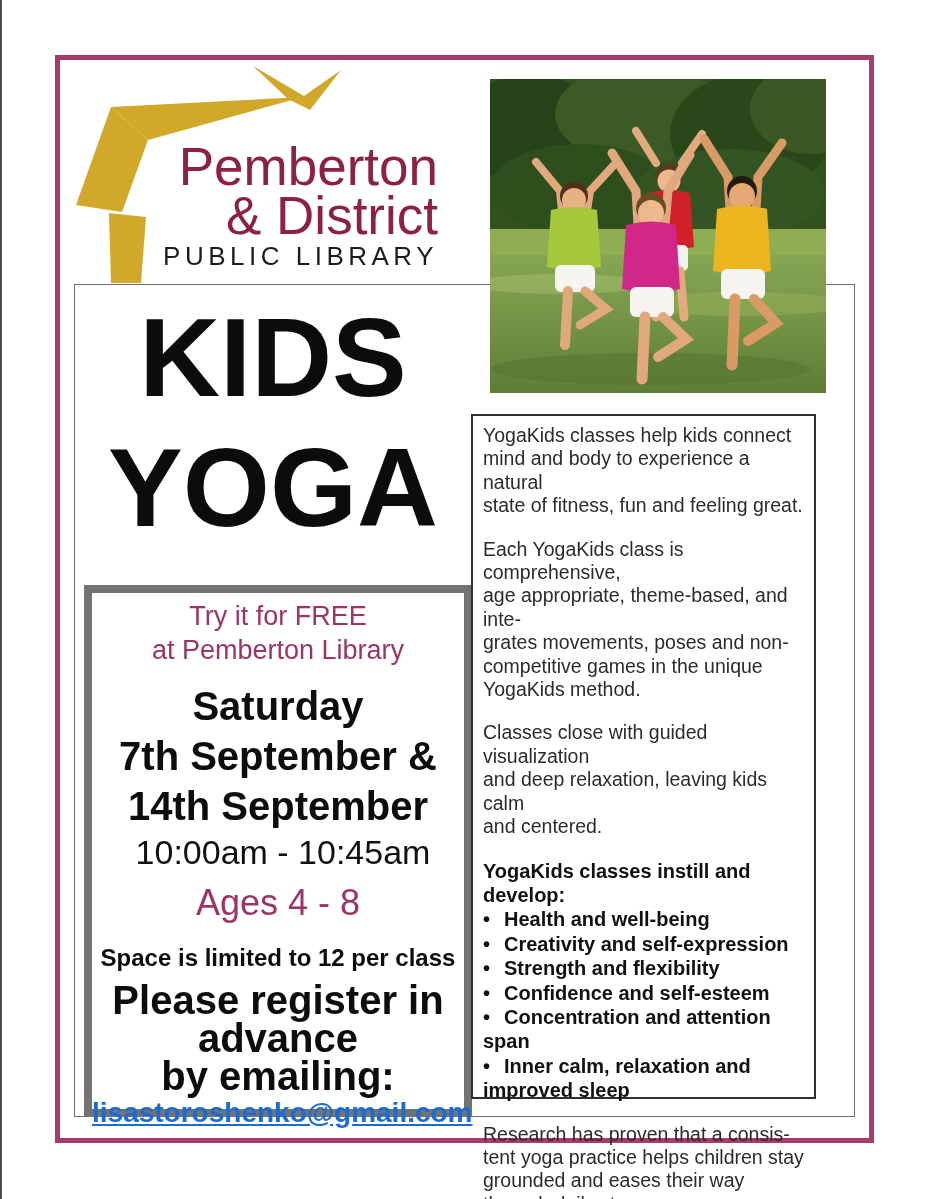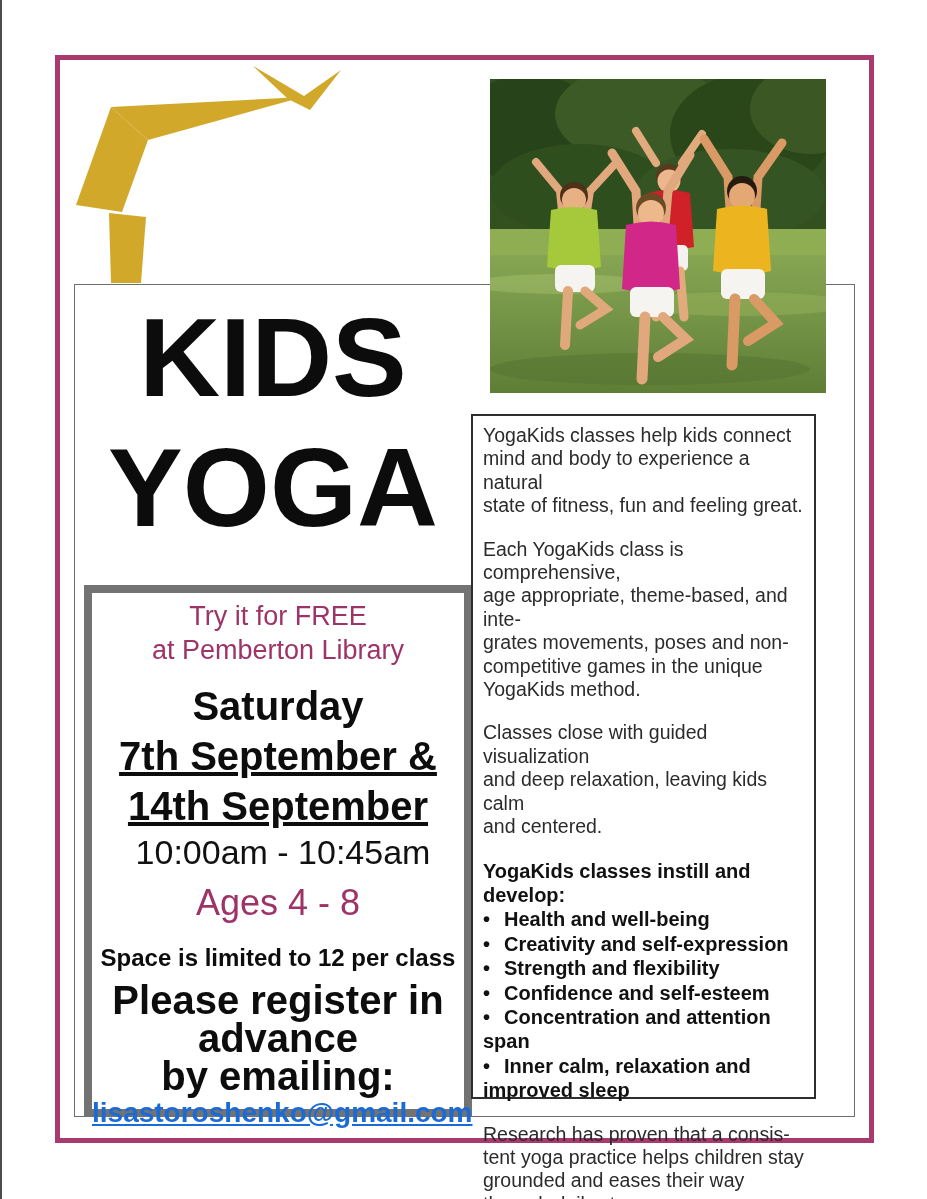--- a/index.html
+++ b/index.html
@@ -21,21 +21,21 @@
   .big-title{position:absolute;left:73px;top:293px;width:400px;text-align:center;z-index:2;
     font-size:112px;font-weight:bold;color:#0c0c0c;line-height:130px;}
   
   .photo{position:absolute;left:490px;top:79px;width:336px;height:314px;z-index:3;}
   
   .schedule-box{position:absolute;left:84px;top:585px;width:372px;height:510px;border:8px solid #737373;
     background:#fff;z-index:2;text-align:center;padding-top:6px;box-sizing:content-box;}
   .purple{color:#9d3367;}
   .free1,.free2{font-size:27px;line-height:34px;}
   .day{font-size:40px;line-height:50px;font-weight:bold;color:#0d0d0d;margin-top:14px;}
-  .date-line{font-size:40px;line-height:50px;font-weight:bold;color:#0d0d0d;text-decoration:underline;}
+  .date-line{font-size:40px;line-height:50px;font-weight:bold;color:#0d0d0d;}
   .time{font-size:34px;line-height:42px;color:#111;padding-left:10px;}
   .ages{font-size:36px;line-height:44px;margin-top:8px;}
   .space{font-size:24px;line-height:30px;font-weight:bold;color:#0d0d0d;margin-top:18px;}
   .register{font-size:40px;line-height:38px;font-weight:bold;color:#0d0d0d;}
   .register.first{margin-top:8px;}
   .email{font-size:28px;line-height:36px;font-weight:bold;color:#1b6bd6;text-decoration:underline;display:inline-block;margin-top:0px;cursor:pointer;}
   
   .info-box{position:absolute;left:471px;top:414px;width:345px;height:685px;border:2px solid #2e2e2e;background:#fff;z-index:2;
     padding:8px 6px 0 10px;box-sizing:border-box;color:#2b2b2b;}
   .para{font-size:19.5px;line-height:23.4px;white-space:pre-line;margin:0 0 20px 0;}
@@ -59,20 +59,25 @@
 
         <polygon points="177,0 228,30 265,4 234,44 212,33"></polygon>
 
         <polygon points="35,41 227,31 72,74"></polygon>
 
         <polygon points="35,41 72,74 46,146 0,139"></polygon>
 
         <polygon points="33,147 70,151 65,217 35,217"></polygon>
       </g>
     </svg>
+    <div class="logo-text">
+      <div class="logo-line1">Pemberton</div>
+      <div class="logo-line2">&amp; District</div>
+      <div class="logo-line3">PUBLIC LIBRARY</div>
+    </div>
   </div>
 
   <div class="content-box"></div>
 
   <div class="big-title">
     <div>KIDS</div>
     <div>YOGA</div>
   </div>
 
   <div class="photo">

